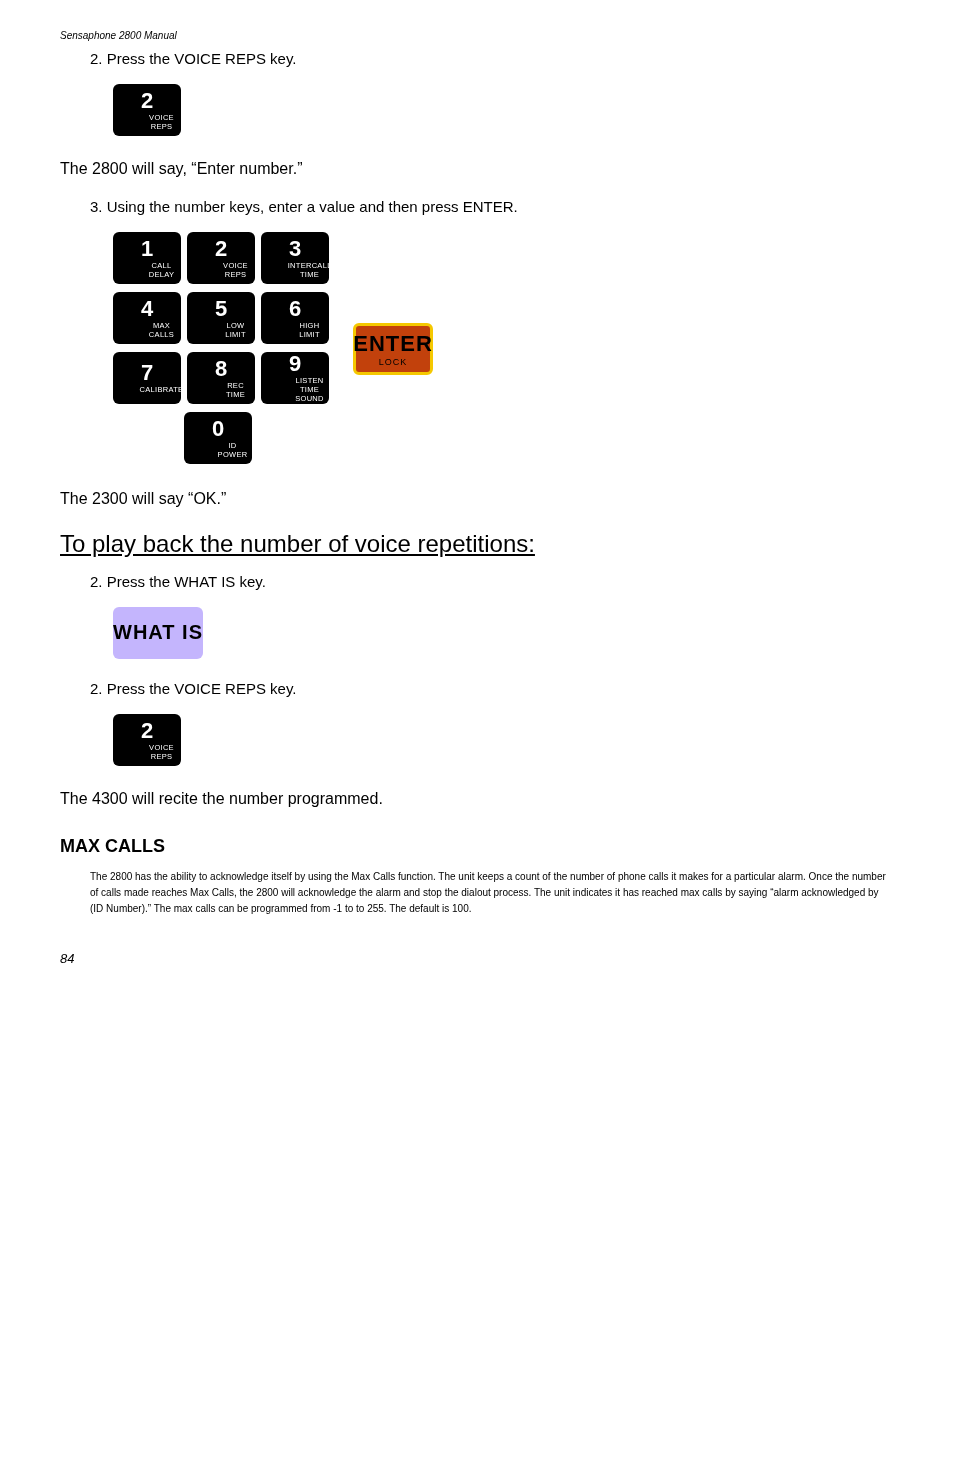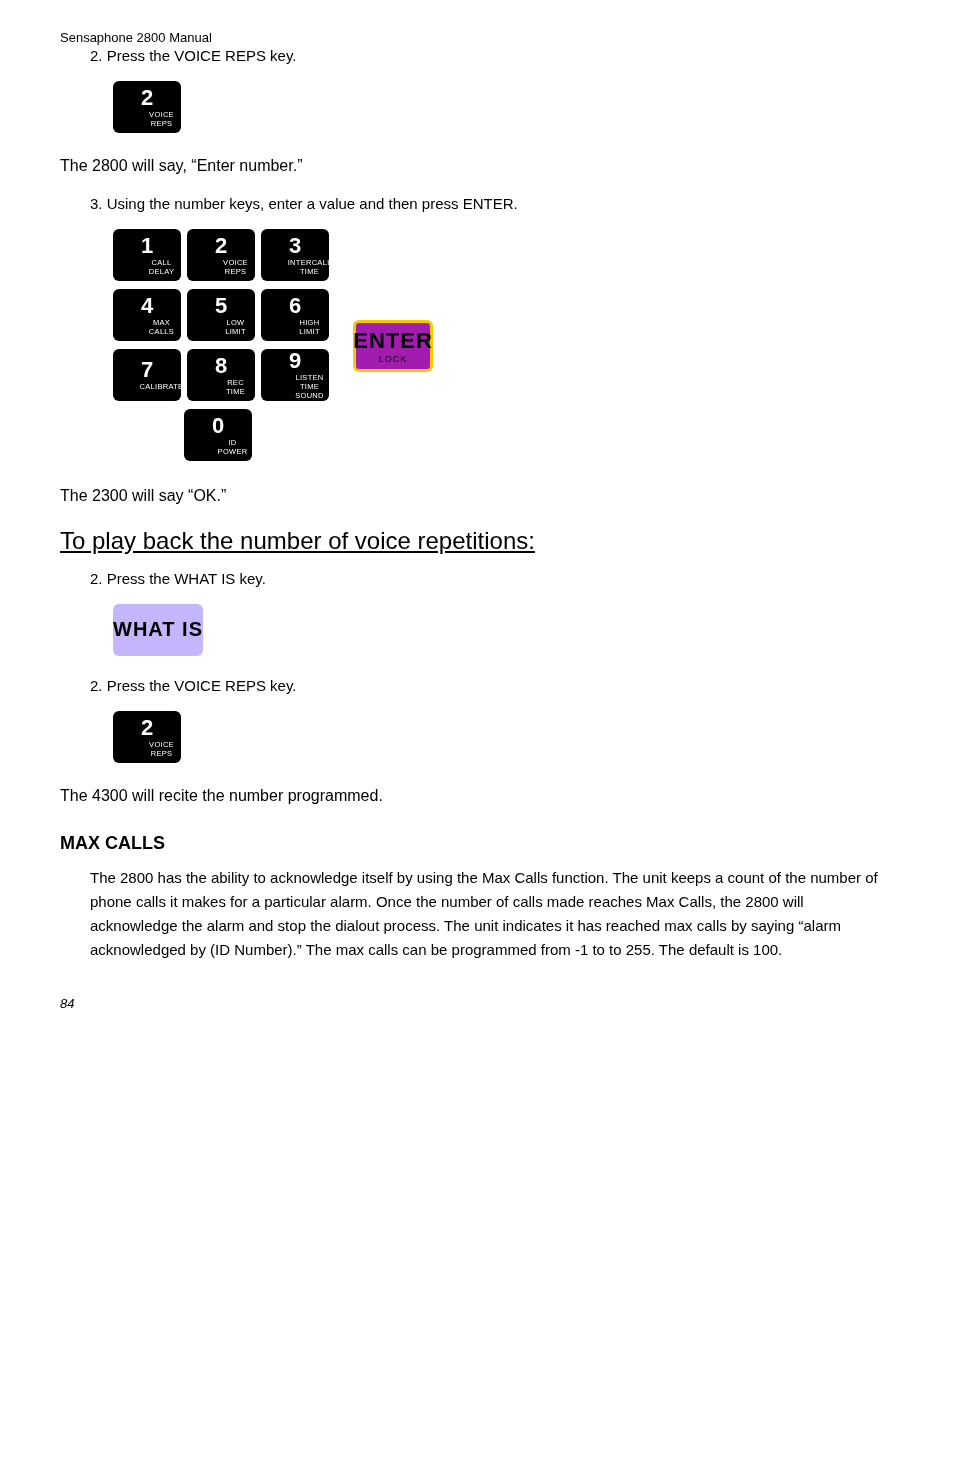--- a/index.html
+++ b/index.html
@@ -6,22 +6,23 @@
     body {
       background: #fff;
       font-family: Arial, Helvetica, sans-serif;
       font-size: 15px;
       color: #000;
       width: 954px;
       min-height: 1475px;
       padding: 30px 60px 40px 60px;
     }
     .manual-title {
-      font-size: 13px;
-      margin-bottom: 2px;
+      font-style: italic;
+      font-size: 10px;
+      margin-bottom: 9px;
     }
     .step-line {
       margin-left: 30px;
       margin-bottom: 14px;
       font-size: 15px;
     }
     .key-group {
       margin-left: 50px;
       margin-bottom: 18px;
     }
@@ -52,21 +53,21 @@
       letter-spacing: 0.3px;
       line-height: 1.2;
       text-align: center;
       padding-left: 29px;
     }
     .key-enter {
       display: inline-flex;
       flex-direction: column;
       align-items: center;
       justify-content: center;
-      background: #a21caf;
+      background: #c2410c;
       color: #000;
       border: 3px solid #f5c800;
       border-radius: 6px;
       width: 80px;
       height: 52px;
       margin: 3px;
       text-align: center;
       vertical-align: top;
     }
     .key-enter .enter-text {
@@ -118,21 +119,21 @@
       line-height: 1.55;
     }
     .section-heading {
       font-weight: bold;
       font-size: 18px;
       margin-bottom: 12px;
       margin-top: 24px;
     }
     .section-body {
       margin-left: 30px;
-      font-size: 15px;
+      font-size: 10px;
       line-height: 1.6;
       margin-bottom: 34px;
     }
     .playback-heading {
       font-size: 24px;
       font-weight: normal;
       margin-bottom: 14px;
       margin-left: 0;
       line-height: 1.3;
       text-decoration: underline;

